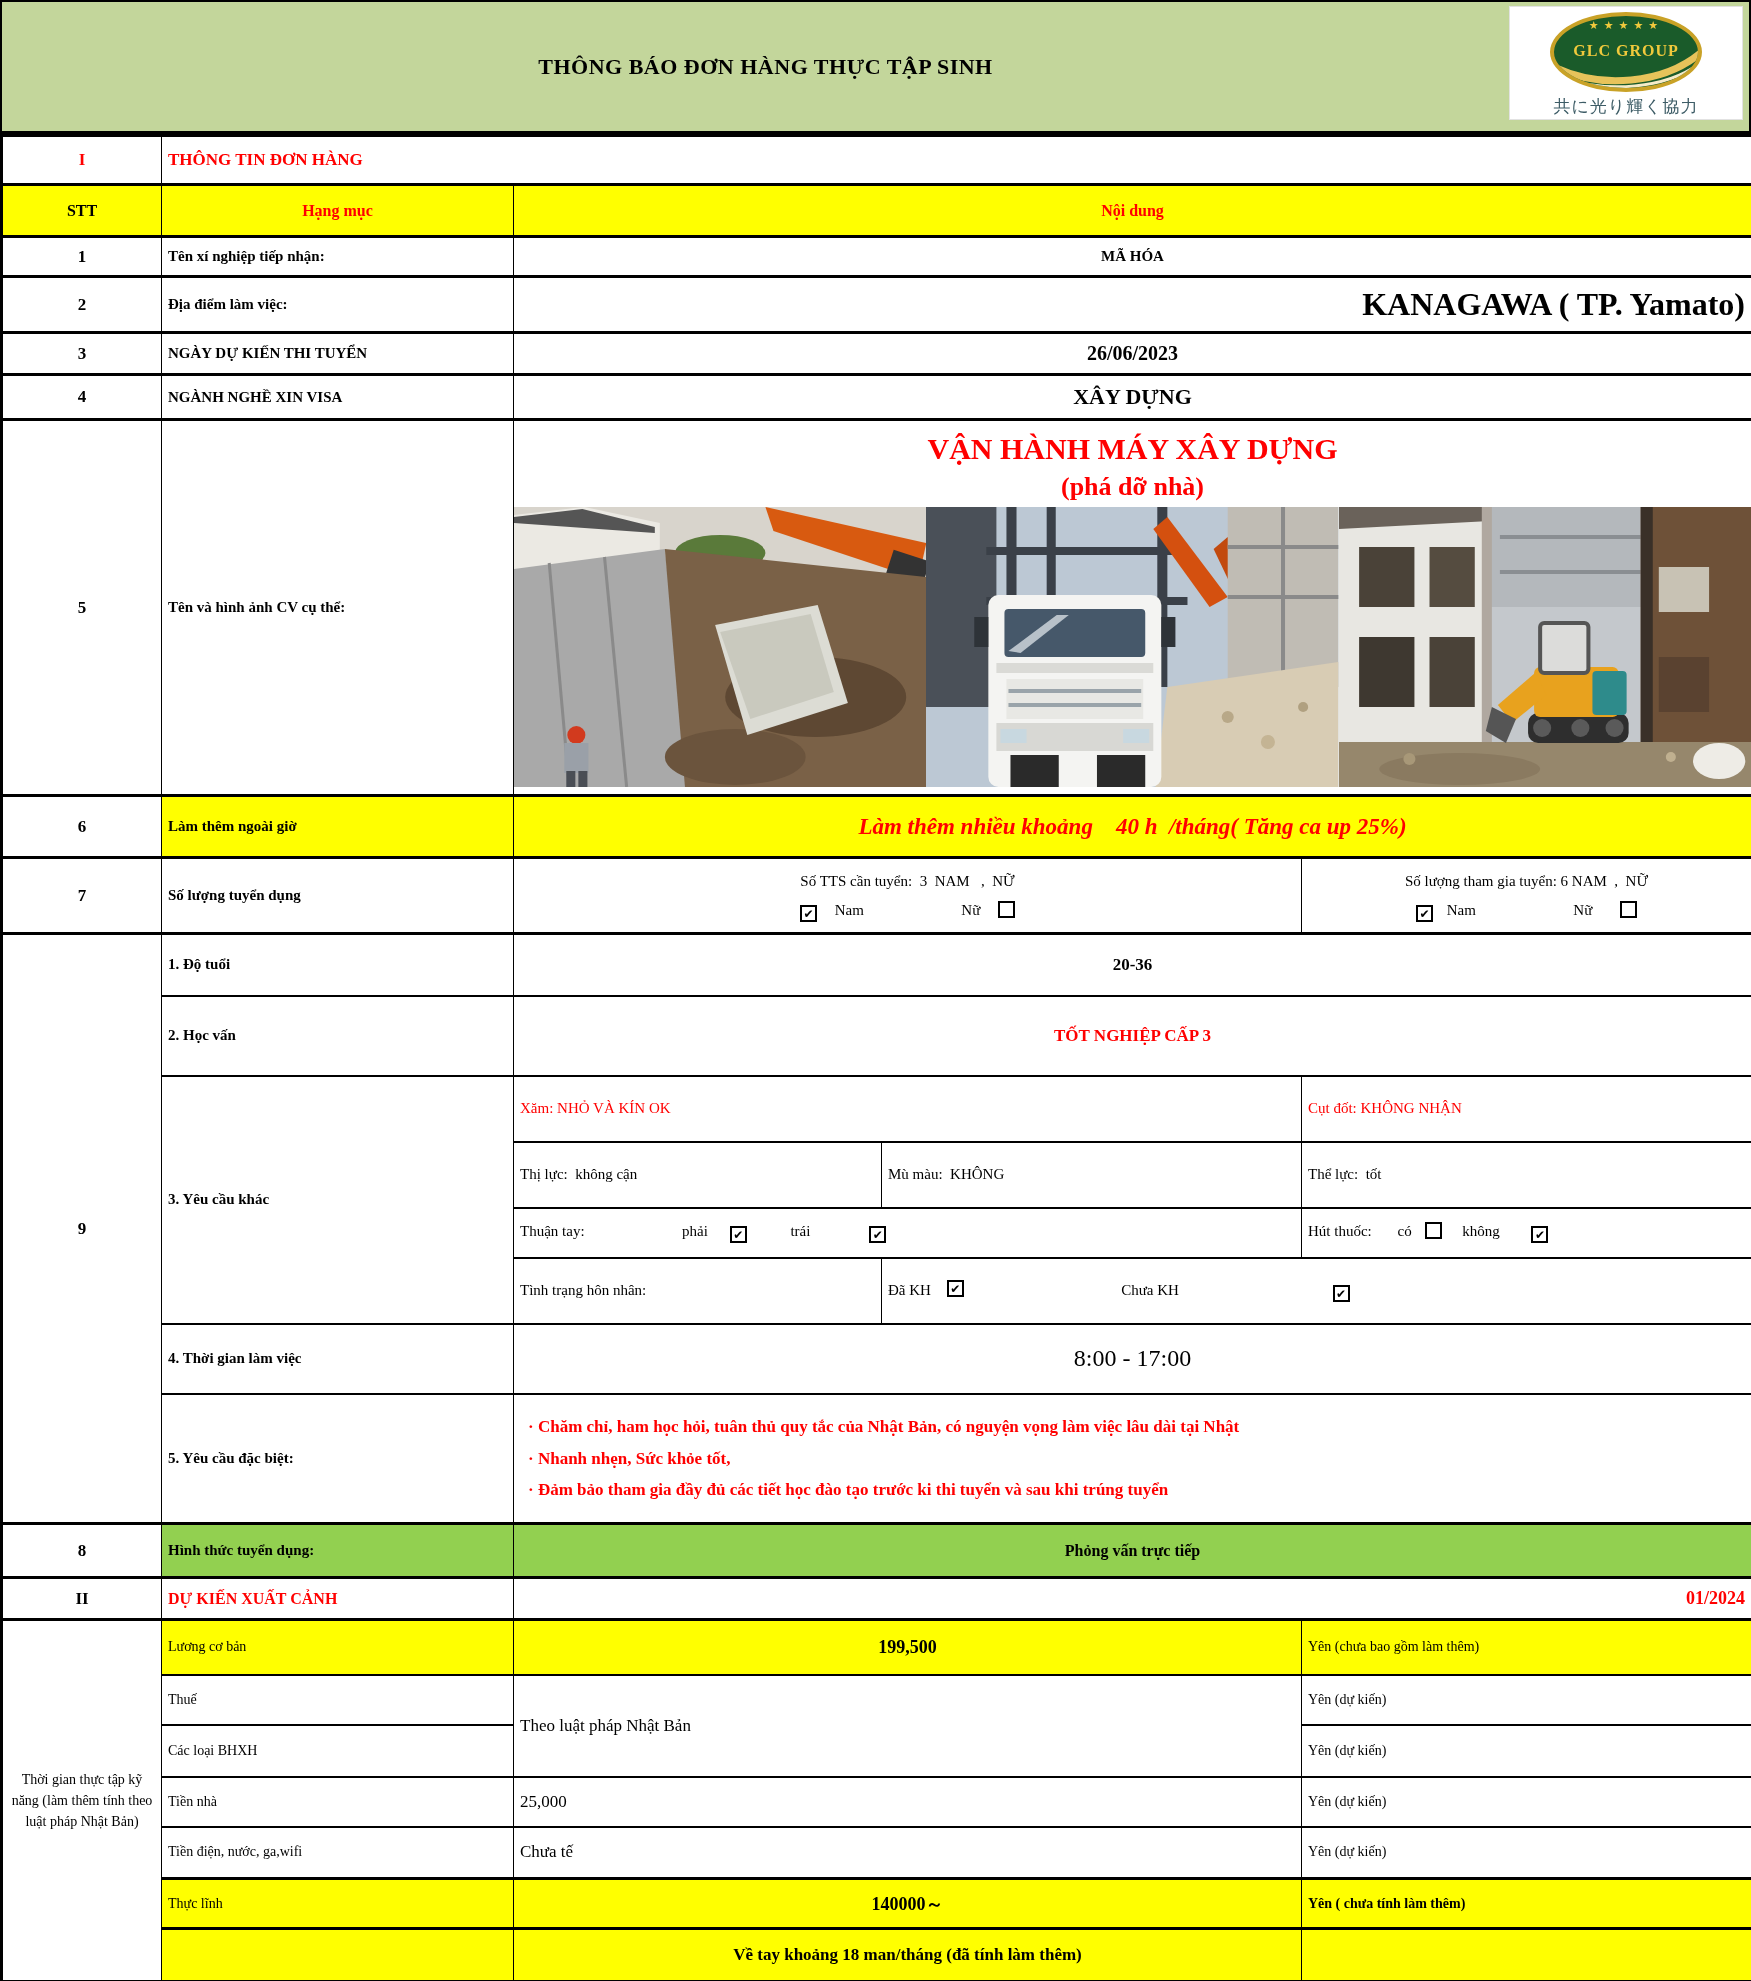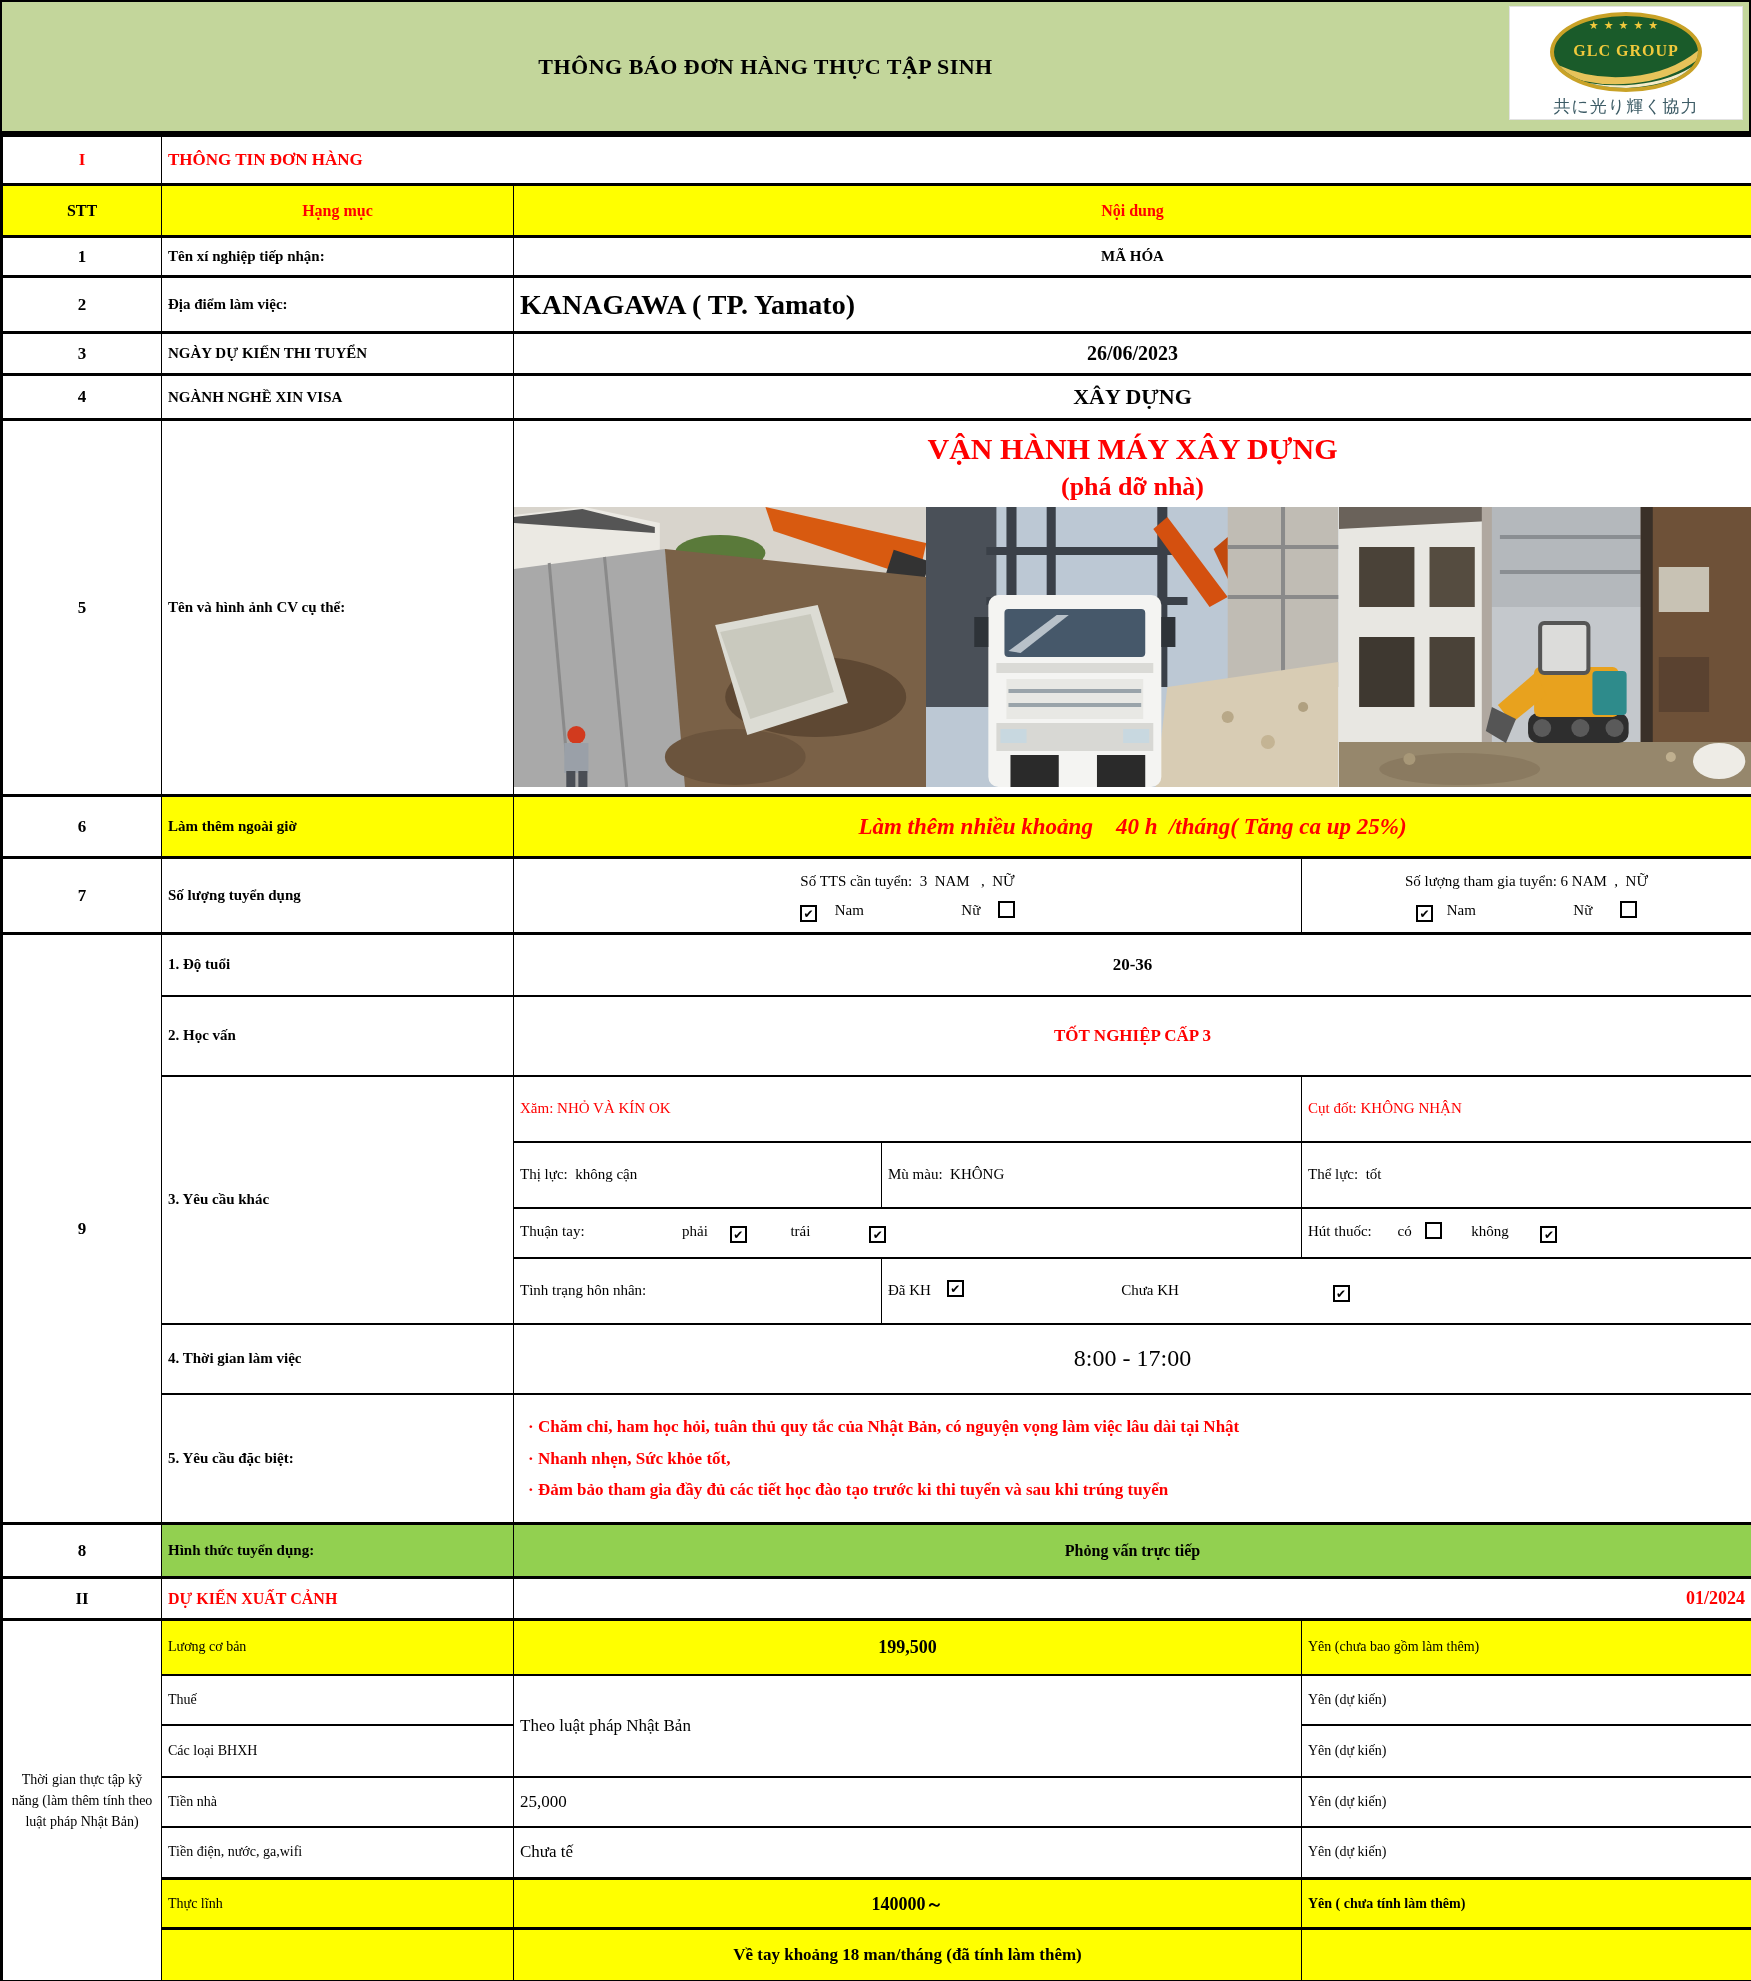--- a/index.html
+++ b/index.html
@@ -30,21 +30,21 @@
   tr.t2>td{border-top-width:2px;}
   .c{text-align:center;}
   .b{font-weight:bold;}
   .red{color:#FF0000;}
   .yel{background:#FFFF00;}
   .grn{background:#92D050;}
   .pre{white-space:pre-wrap;}
   .sttc{text-align:center;font-weight:bold;font-size:17px;}
   .lab{font-weight:bold;font-size:15px;}
 
-  .v-big{font-size:28px;font-weight:bold;text-align:left;}
+  .v-big{font-size:32px;font-weight:bold;text-align:right;}
   .v-med{font-size:20px;font-weight:bold;text-align:center;}
   .v-visa{font-size:22px;font-weight:bold;text-align:center;}
   .v-ma{font-size:15px;font-weight:bold;text-align:center;}
 
   .job-titles{padding:8px 0 4px 0;text-align:center;color:#FF0000;font-weight:bold;}
   .job-main{font-size:30px;line-height:1.35;}
   .job-sub{font-size:26px;line-height:1.3;}
   .photos{display:flex;height:280px;}
   .photos svg{display:block;height:280px;}
   .ph{flex:1;}
@@ -297,21 +297,21 @@
         <span class="gap-m"></span>
         <span>phải</span>
         <span class="cb" style="margin-left:18px"><span>✔</span></span>
         <span style="margin-left:40px">trái</span>
         <span class="cb" style="margin-left:55px"><span>✔</span></span>
       </td>
       <td class="sub">
         <span>Hút thuốc:</span>
         <span style="margin-left:22px">có</span>
         <span class="cb" style="margin-left:10px"><span></span></span>
-        <span style="margin-left:25px">không</span>
+        <span style="margin-left:16px">không</span>
         <span class="cb" style="margin-left:28px"><span>✔</span></span>
       </td>
     </tr>
 
     <tr class="t2" style="height:66px">
       <td class="sub">Tình trạng hôn nhân:</td>
       <td colspan="2" class="sub">
         <span>Đã KH</span>
         <span class="cb" style="margin-left:12px;vertical-align:2px"><span>✔</span></span>
         <span class="gap-l"></span>

